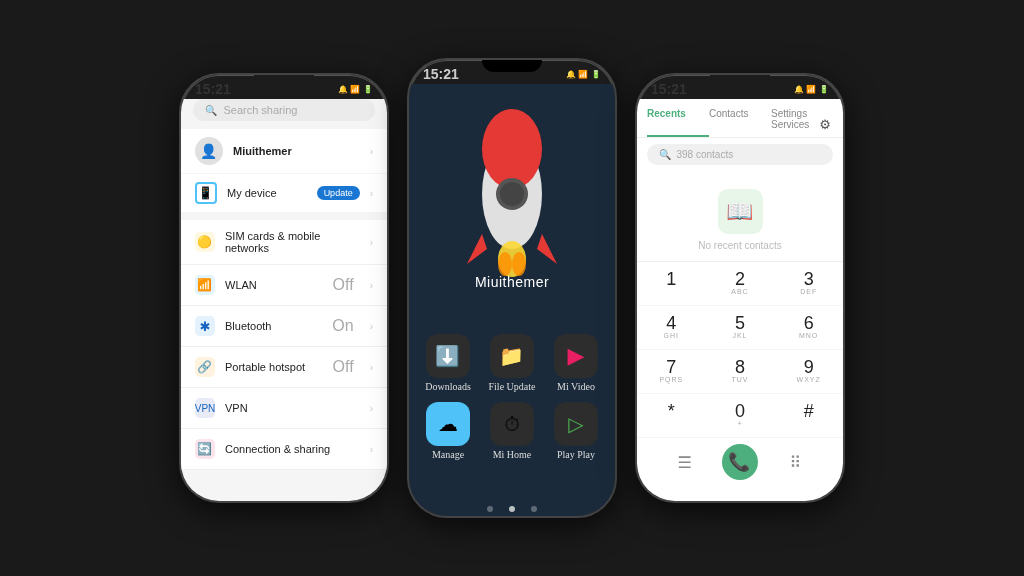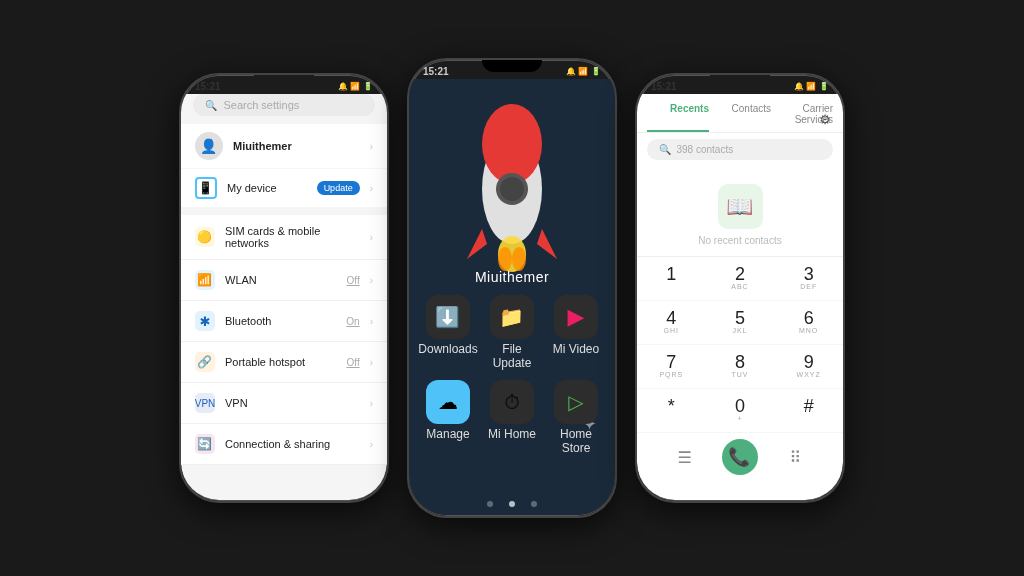--- a/index.html
+++ b/index.html
@@ -33,21 +33,21 @@
       display: flex;
       justify-content: space-between;
       align-items: center;
       padding: 6px 14px 2px;
       font-size: 9px;
       color: #333;
       position: relative;
       z-index: 10;
     }
     .phone-mid .status-bar { color: #ccc; }
-    .status-time { font-weight: 600; font-size: 10px; }
+    .status-time { font-weight: 600; font-size: 14px; }
     .status-icons { display: flex; gap: 3px; align-items: center; font-size: 8px; }
     .notch {
       position: absolute;
       top: 0;
       left: 50%;
       transform: translateX(-50%);
       width: 60px;
       height: 12px;
       background: #1c1c1c;
       border-radius: 0 0 12px 12px;
@@ -135,21 +135,21 @@
       gap: 10px;
     }
     .s-icon {
       width: 20px; height: 20px;
       border-radius: 5px;
       display: flex; align-items: center; justify-content: center;
       font-size: 12px;
       flex-shrink: 0;
     }
     .s-label { flex: 1; font-size: 11px; color: #222; }
-    .s-value { font-size: 10px; color: #aaa; margin-right: 0; text-decoration: underline; }
+    .s-value { font-size: 16px; color: #aaa; margin-right: 6px; }
     .s-chev { color: #ccc; font-size: 10px; }
 
     
     .launcher-screen {
       background: #1a2a3a;
       height: calc(100% - 20px);
       border-radius: 0 0 38px 38px;
       overflow: hidden;
       position: relative;
     }
@@ -186,21 +186,21 @@
       align-items: center;
       gap: 3px;
     }
     .app-icon-box {
       width: 44px; height: 44px;
       border-radius: 12px;
       display: flex; align-items: center; justify-content: center;
       font-size: 20px;
       background: #2a3a4a;
     }
-    .app-name { font-size: 12px; color: #ddd; text-align: center; }
+    .app-name { font-size: 10px; color: #ddd; text-align: center; font-family: Liberation Serif, serif; }
 
     .dock-area {
       position: absolute;
       bottom: 8px;
       left: 50%;
       transform: translateX(-50%);
       display: flex;
       gap: 16px;
       align-items: center;
     }
@@ -225,21 +225,21 @@
       overflow: hidden;
     }
     .phone-tabs {
       display: flex;
       padding: 4px 10px 0;
       gap: 0;
       border-bottom: 1px solid #eee;
     }
     .phone-tab {
       flex: 1;
-      text-align: right;
+      text-align: left;
       font-size: 10px;
       padding: 5px 0;
       color: #888;
       border-bottom: 2px solid transparent;
     }
     .phone-tab.active {
       color: #4caf7d;
       border-bottom: 2px solid #4caf7d;
       font-weight: 600;
     }
@@ -322,21 +322,21 @@
 
 <div class="phone phone-left">
   <div class="notch"></div>
   <div class="status-bar">
     <span class="status-time">15:21</span>
     <span class="status-icons">🔔 📶 🔋</span>
   </div>
   <div class="settings-screen">
     <div class="search-bar">
       <span class="search-icon-sm">🔍</span>
-      <span class="search-placeholder">Search settings</span>
+      <span class="search-placeholder">Search sharing</span>
     </div>
 
     <div class="account-row">
       <div class="account-avatar">👤</div>
       <div class="account-info">
         <div class="account-name">Miuithemer</div>
       </div>
       <span class="chevron">›</span>
     </div>
 
@@ -437,21 +437,21 @@
       <div class="app-item">
         <div class="app-icon-box" style="background:#4fc3f7;">☁</div>
         <span class="app-name">Manage</span>
       </div>
       <div class="app-item">
         <div class="app-icon-box" style="background:#2d2d2d;">⏱</div>
         <span class="app-name">Mi Home</span>
       </div>
       <div class="app-item">
         <div class="app-icon-box" style="background:#2d2d2d; color:#4caf50;">▷</div>
-        <span class="app-name">Home Store</span>
+        <span class="app-name">Play Play</span>
       </div>
     </div>
 
     <div class="dock-area">
       <div class="dock-dot"></div>
       <div class="dock-dot" style="background:rgba(255,255,255,0.7);"></div>
       <div class="dock-dot"></div>
     </div>
   </div>
 </div>
@@ -462,21 +462,21 @@
     <span class="status-time">15:21</span>
     <span class="status-icons">🔔 📶 🔋</span>
   </div>
   <div class="phone-app-screen" style="position:relative;">
 
     <span class="gear-btn">⚙</span>
 
     <div class="phone-tabs">
       <div class="phone-tab active">Recents</div>
       <div class="phone-tab">Contacts</div>
-      <div class="phone-tab">Carrier Services</div>
+      <div class="phone-tab">Settings Services</div>
     </div>
 
     <div class="phone-search">
       <span style="color:#aaa; font-size:10px;">🔍</span>
       <span class="phone-search-placeholder">398 contacts</span>
     </div>
 
     <div class="no-contacts-area">
       <div class="contacts-icon">📖</div>
       <span class="no-contacts-text">No recent contacts</span>

